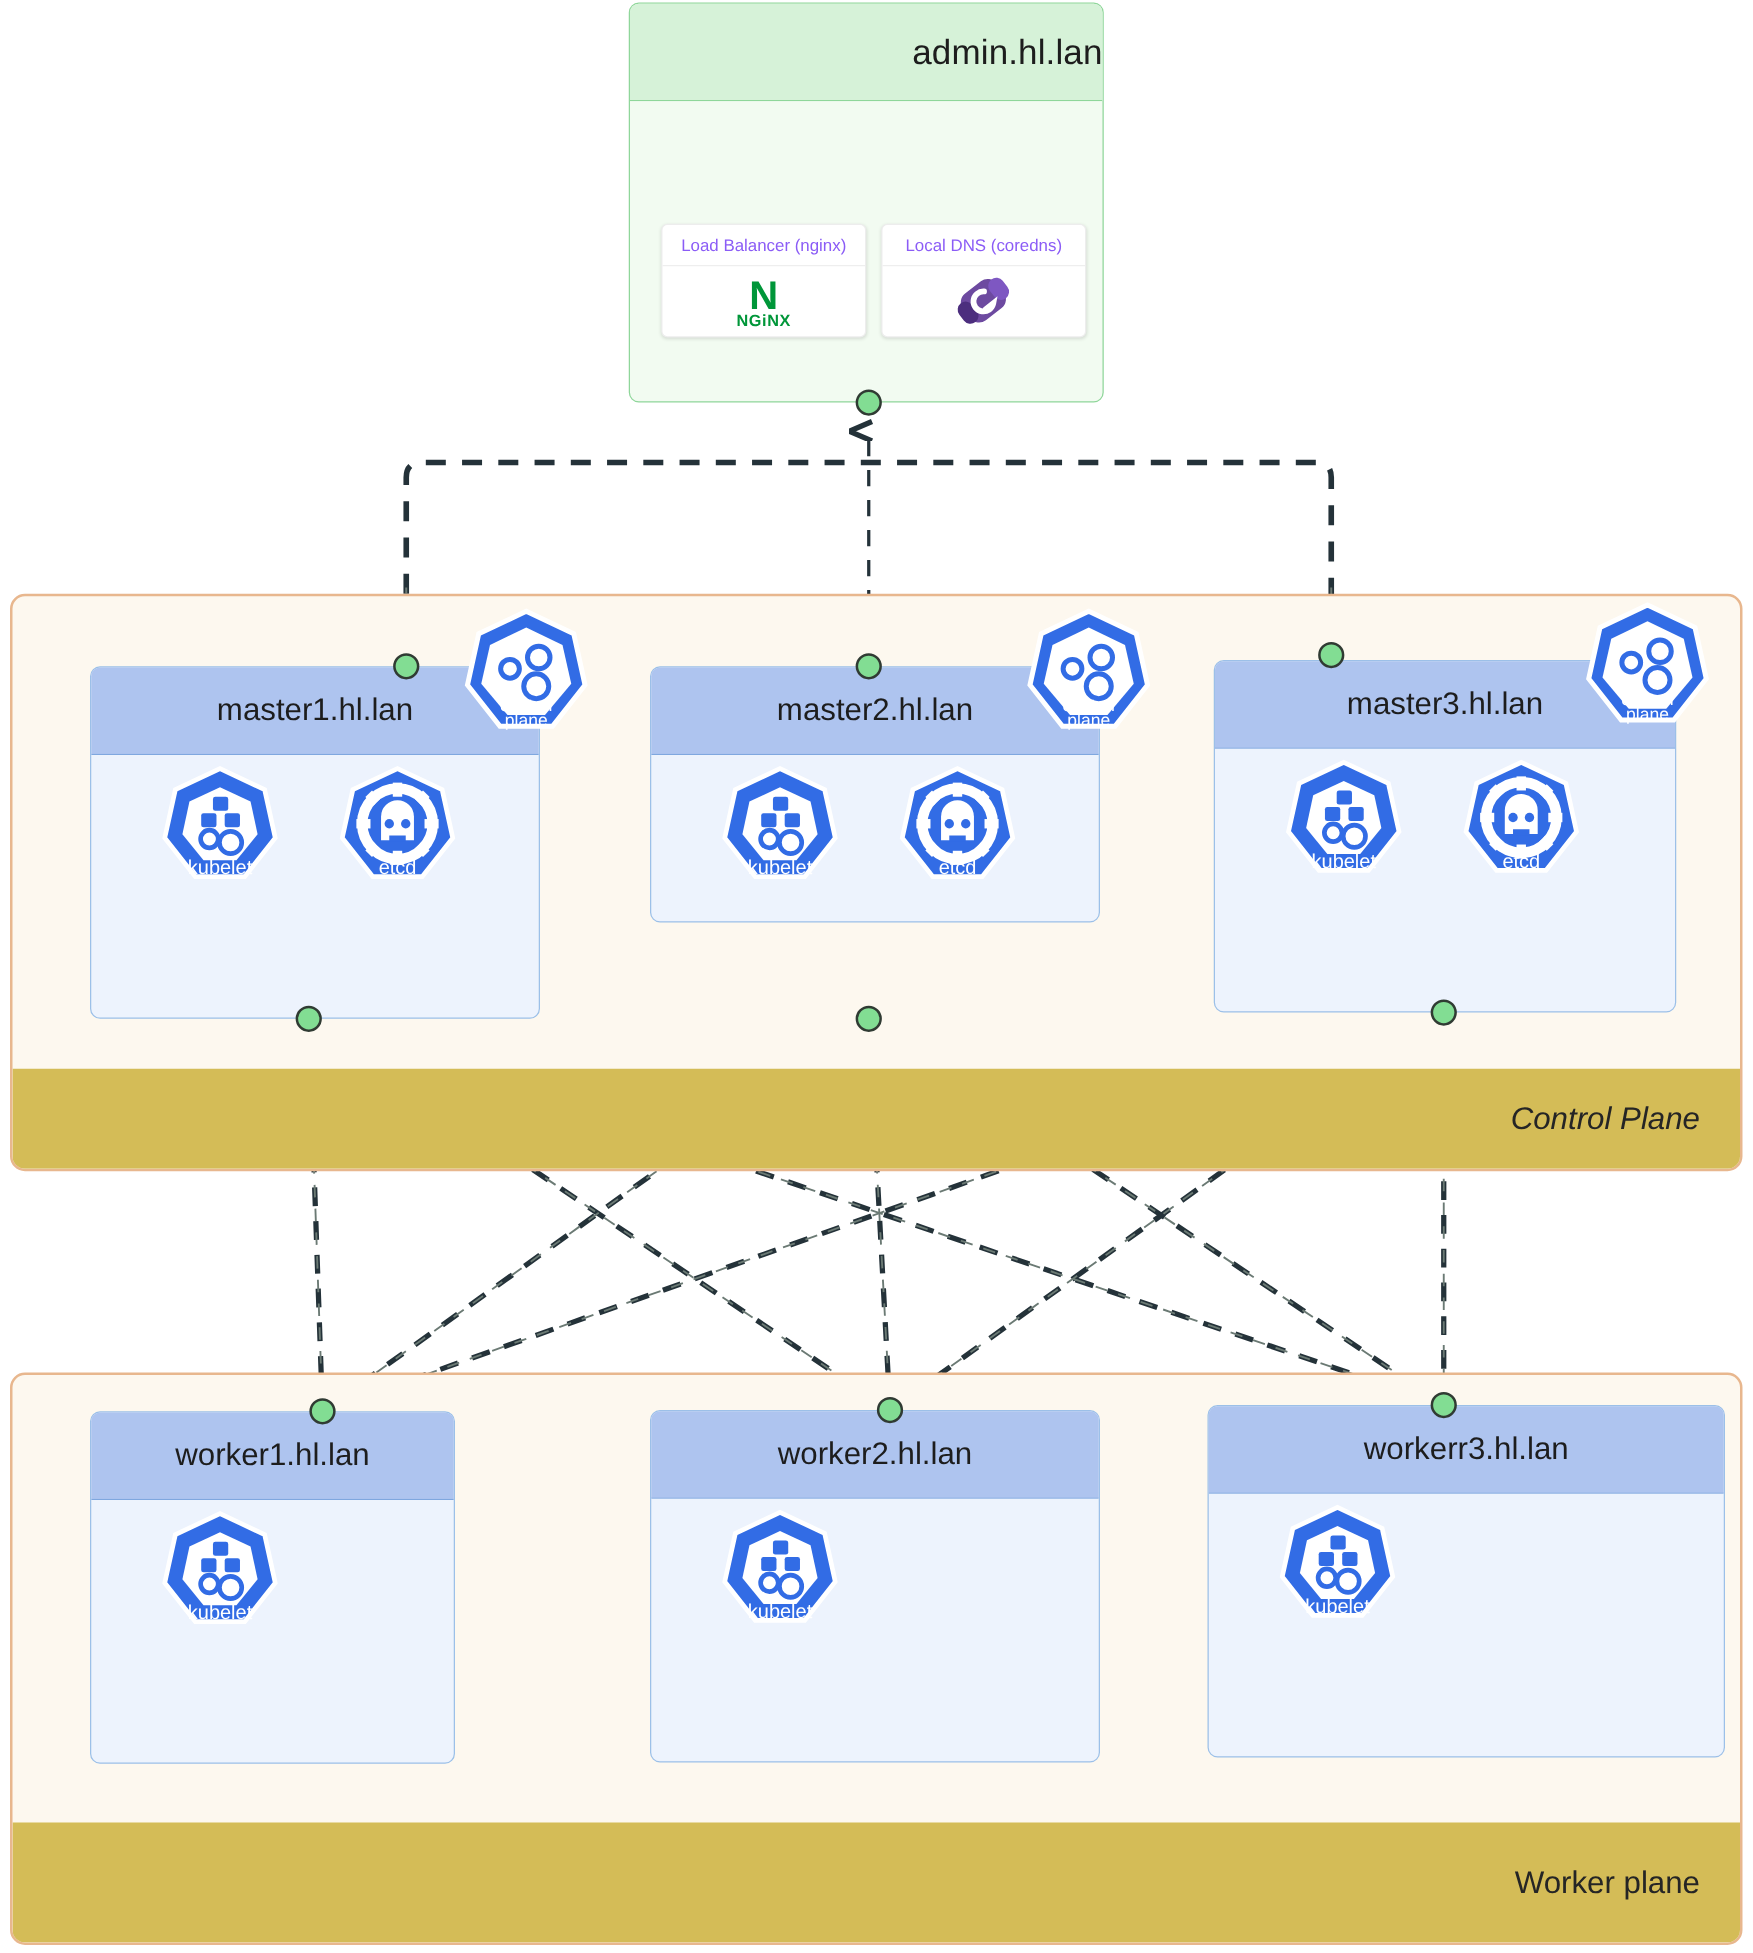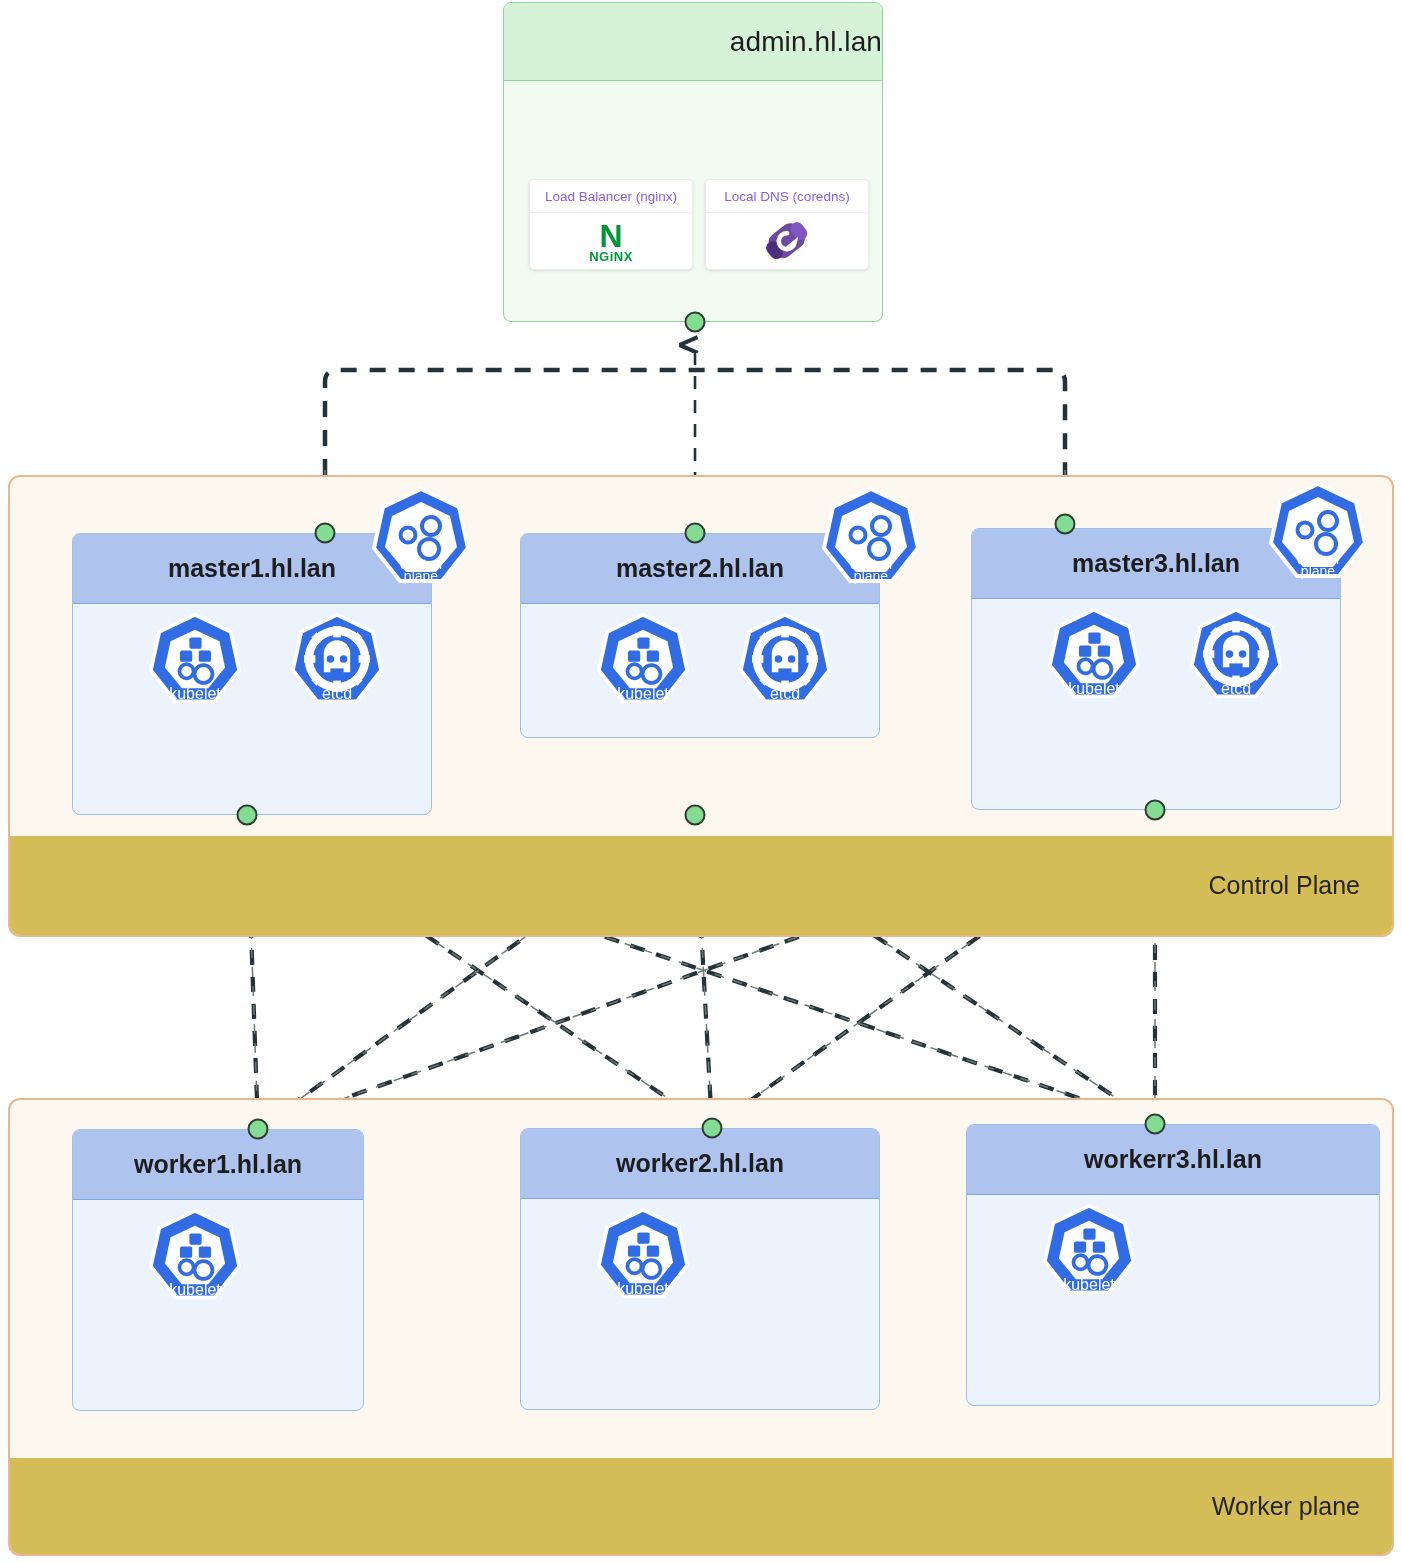--- a/index.html
+++ b/index.html
@@ -46,22 +46,22 @@
   
   .node{
     position:absolute;background:#EDF3FD;border:1px solid #9CC0E8;border-radius:8px;
     box-sizing:border-box;
   }
   .node-head{
     position:absolute;left:0;top:0;width:100%;height:70px;
     background:#AEC4EF;border-bottom:1px solid #7FA7DF;border-radius:7px 7px 0 0;
     box-sizing:border-box;display:flex;align-items:center;justify-content:center;
   }
-  .node-title{font-size:25px;color:#1d1d1d;font-weight:bold;}
-  .icon-row{position:absolute;left:0;top:78px;width:100%;display:flex;padding-left:75px;gap:48px;box-sizing:border-box;}
+  .node-title{font-size:25px;color:#1d1d1d;}
+  .icon-row{position:absolute;left:0;top:78px;width:100%;display:flex;padding-left:56px;gap:48px;box-sizing:border-box;}
 
   .k8s-badge{position:absolute;}
   .k8s-badge.cp{width:100px;height:100px;}
 
   
   .port{
     position:absolute;width:21px;height:21px;border-radius:50%;
     background:#82DD93;border:2px solid #303b33;box-sizing:border-box;
     transform:translate(-50%,-50%);
   }
@@ -147,21 +147,21 @@
           </svg>
         </div>
       </div>
 
     </div>
   </div>
 
   <div class="port" style="left:695px;top:322px;"></div>
 
   <div class="group" style="left:8px;top:475px;width:1386px;height:462px;">
-    <div class="band" style="bottom:0;height:99px;">
+    <div class="band" style="bottom:0;height:80px;font-style:italic;">
       <span class="band-label">Control Plane</span>
     </div>
   </div>
 
   <div class="node" style="left:72px;top:533px;width:360px;height:282px;">
     <div class="node-head">
       <span class="node-title">master1.hl.lan</span>
     </div>
     <div class="icon-row">
       <svg width="94" height="94" viewBox="0 0 100 100">

